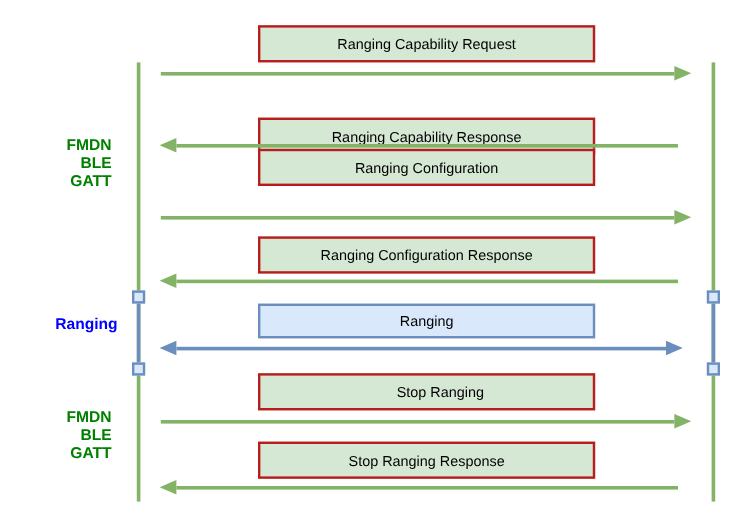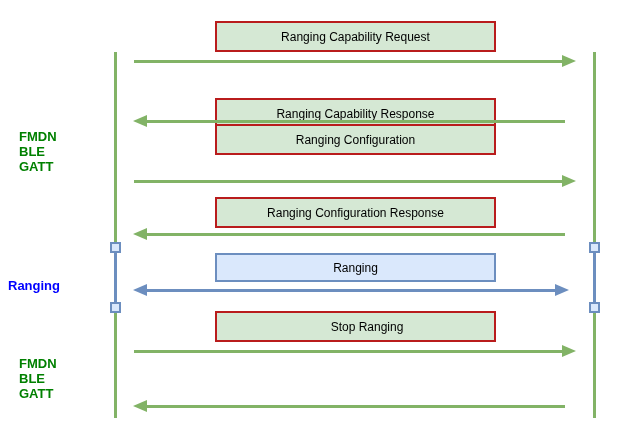--- a/index.html
+++ b/index.html
@@ -63,23 +63,22 @@
   .ahead.right.green { border-left: 14px solid #82b366; }
   .ahead.left.green  { border-right: 14px solid #82b366; }
   .ahead.right.blue  { border-left: 14px solid #6c8ebf; }
   .ahead.left.blue   { border-right: 14px solid #6c8ebf; }
   
   .side-label {
     position: absolute;
     font-weight: bold;
     font-size: 13px;
     line-height: 15px;
-    text-align: left;
+    text-align: right;
     white-space: pre-line;
-    margin-top: 16px;
   }
   .side-label.green { color: #008000; }
   .side-label.blue  { color: #0000ff; }
 </style>
 </head>
 <body>
 
 <div class="canvas">
 
   <div class="lifeline" style="left:114px;"></div>
@@ -117,16 +116,17 @@
 
   <div class="msg-box blue" style="top:253px; height:29px;">Ranging</div>
   <div class="ahead left blue" style="left:133px; top:284px;"></div>
   <div class="hline blue" style="left:147px; top:289px; width:408px;"></div>
   <div class="ahead right blue" style="left:555px; top:284px;"></div>
 
   <div class="msg-box green" style="top:311px;padding-left:23px;">Stop Ranging</div>
   <div class="hline green" style="left:134px; top:350px; width:428px;"></div>
   <div class="ahead right green" style="left:562px; top:345px;"></div>
 
+  <div class="msg-box green" style="top:368px;">Stop Ranging Response</div>
   <div class="ahead left green" style="left:133px; top:400px;"></div>
   <div class="hline green" style="left:147px; top:405px; width:418px;"></div>
 
 </div>
 
 </body></html>

